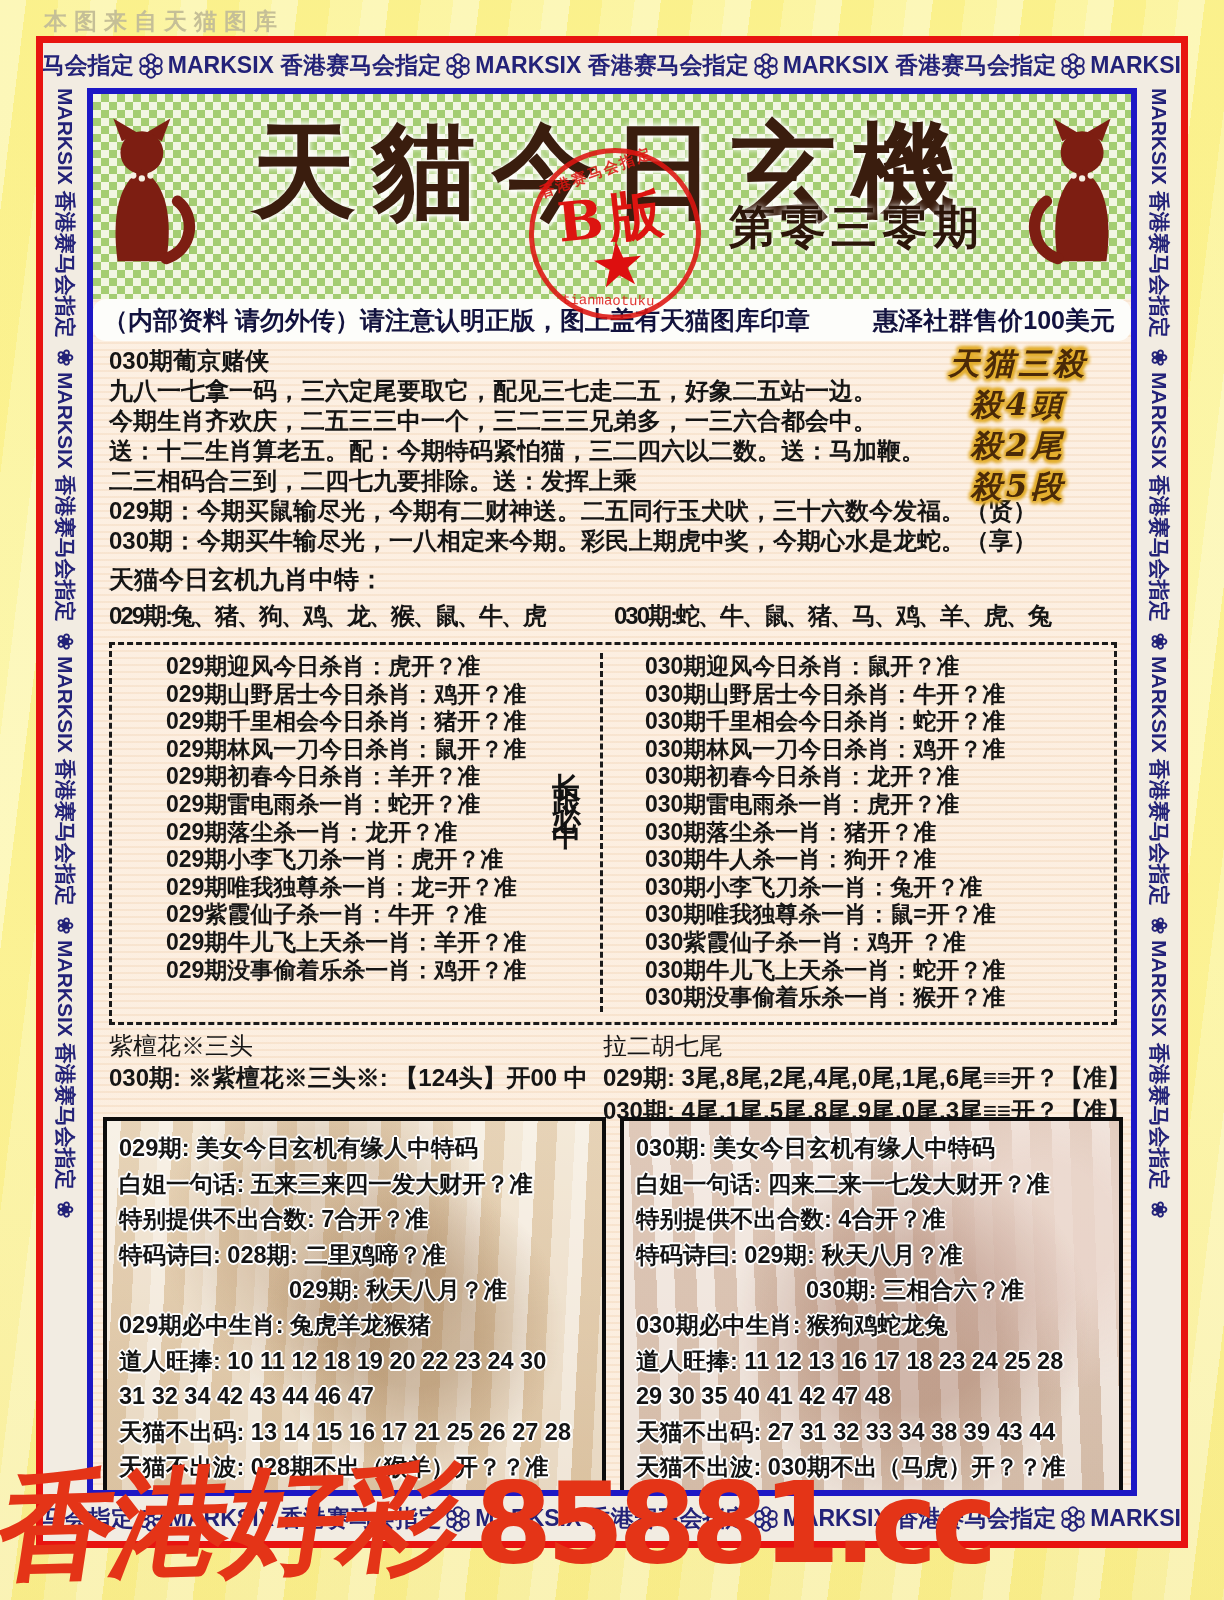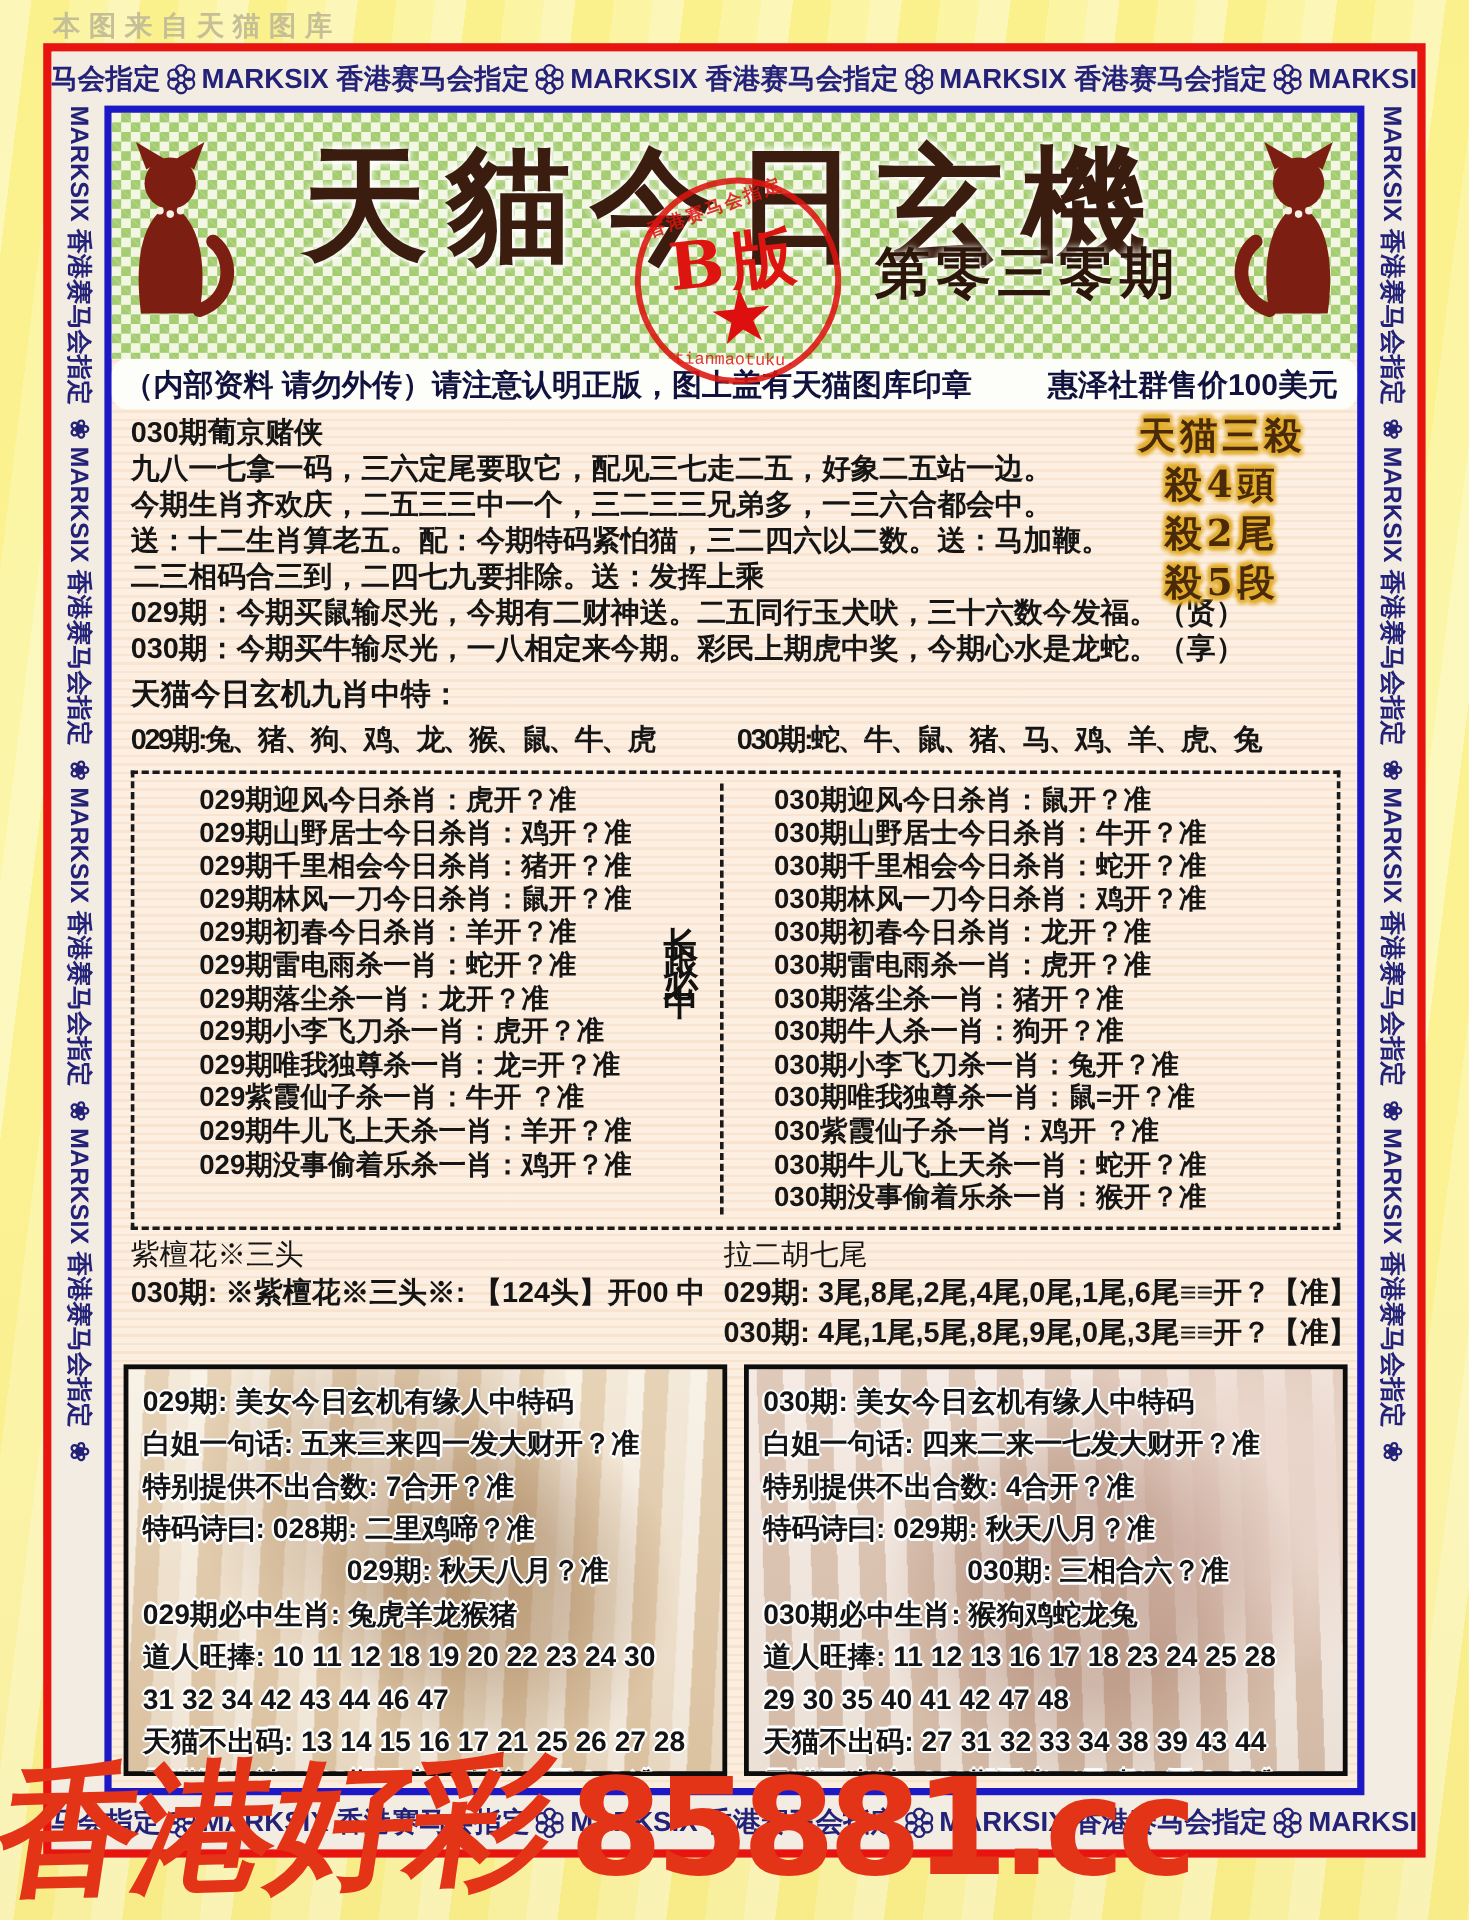--- a/index.html
+++ b/index.html
@@ -57,21 +57,21 @@
        font-family:"Liberation Mono",monospace;transform:rotate(7deg);opacity:.85;}
   
   .notice{flex:0 0 42px;background:#fdfdfa;display:flex;align-items:center;
        justify-content:space-between;padding:0 16px 0 10px;font-size:25px;font-weight:700;
        color:#12123e;white-space:nowrap;border-radius:13px;}
   
   .intro{position:relative;padding:5px 14px 2px 16px;}
   .intro-head{font-size:24px;font-weight:700;line-height:30px;}
   .intro-line{font-size:24px;font-weight:700;line-height:30px;white-space:nowrap;}
   .goldbox{position:absolute;right:10px;top:2px;width:205px;text-align:center;z-index:3;}
-  .gold-line{font-family:"DejaVu Serif",serif;font-weight:900;
+  .gold-line{font-family:"DejaVu Serif",serif;font-style:italic;font-weight:900;
        font-size:31px;line-height:41px;color:#4a2a08;letter-spacing:4px;
        text-shadow:0 0 5px #e3ae2d,0 0 5px #e3ae2d,2px 2px 3px #e3ae2d,-2px -2px 3px #e3ae2d,
                    2px -2px 3px #e3ae2d,-2px 2px 3px #e3ae2d,0 3px 4px #dfa92b,0 -3px 4px #dfa92b;}
   
   .ninexiao{padding:6px 14px 0 16px;}
   .nx-head{font-size:25px;font-weight:800;line-height:30px;}
   .nx-row{display:flex;font-size:24px;font-weight:800;letter-spacing:-2px;margin-top:6px;}
   .nx-row .l{flex:0 0 505px;white-space:nowrap;}
   .nx-row .r{white-space:nowrap;}
   
@@ -83,21 +83,21 @@
   .kline{font-size:23px;font-weight:700;line-height:27.6px;white-space:nowrap;}
   .follow{position:absolute;left:calc(49% - 56px);top:104px;writing-mode:vertical-rl;
        text-orientation:upright;font-size:29px;font-weight:800;letter-spacing:16px;color:#121212;}
   
   .headstails{display:flex;padding:2px 14px 4px 16px;}
   .ht-col.l{width:49%;}
   .ht-col.r{width:51%;}
   .ht-head{font-size:24px;font-weight:400;line-height:30px;}
   .ht-line{font-size:24px;font-weight:700;line-height:33px;white-space:nowrap;}
   
-  .photos{flex:1;display:flex;gap:14px;padding:6px 8px 10px 10px;min-height:0;}
+  .photos{flex:1;display:flex;gap:14px;padding:6px 8px 10px 10px;min-height:0;align-items:center;}
   .pbox{flex:1;border:4px solid #0d0d0d;box-sizing:border-box;position:relative;
        overflow:hidden;padding:10px 12px;}
   .pbox-l{background:
        radial-gradient(circle at 62% 55%, rgba(140,100,60,.35) 0 60px, transparent 150px),
        radial-gradient(circle at 45% 30%, rgba(160,120,80,.28) 0 80px, transparent 170px),
        repeating-linear-gradient(93deg, rgba(255,255,255,.55) 0 14px, rgba(214,186,150,.35) 14px 34px, rgba(255,255,255,.3) 34px 52px),
        linear-gradient(180deg,#efe0c8 0%,#e8d5ba 45%,#ddc6a6 100%);}
   .pbox-r{background:
        radial-gradient(circle at 58% 55%, rgba(150,100,80,.35) 0 80px, transparent 180px),
        radial-gradient(circle at 85% 30%, rgba(235,215,205,.85) 0 70px, transparent 160px),

